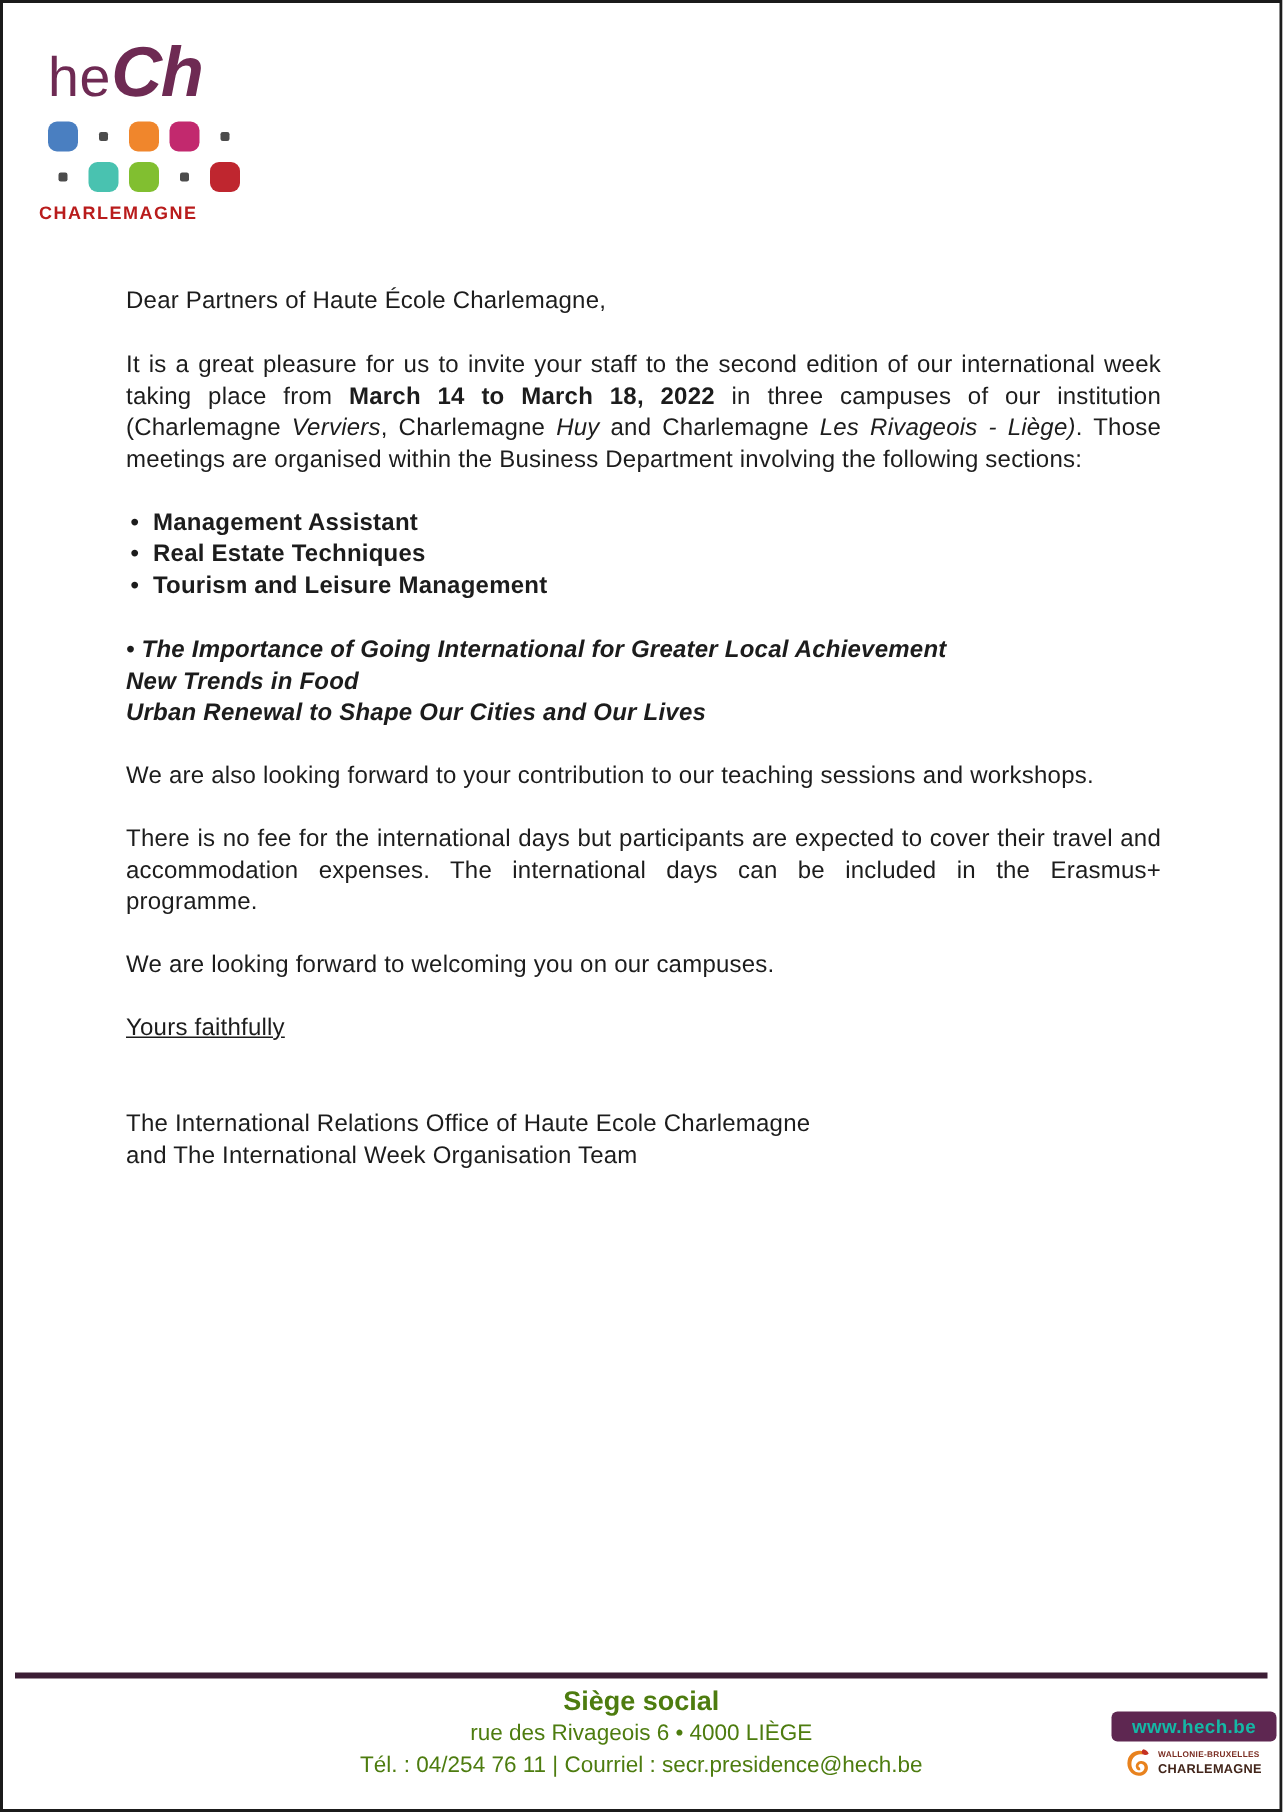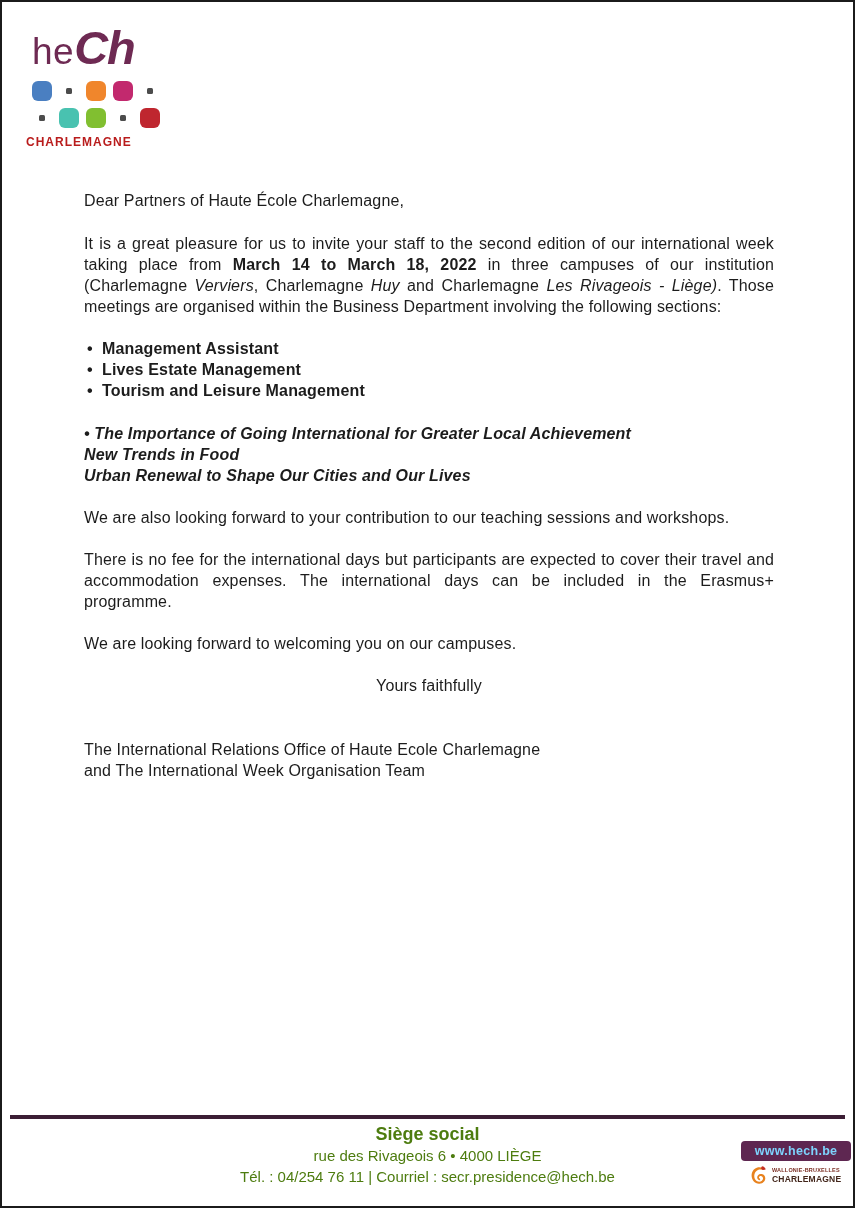--- a/index.html
+++ b/index.html
@@ -31,33 +31,33 @@
   .para { margin:0 0 21px 0; text-align:justify; }
   .para:last-child { margin-bottom:0; }
   .salutation { margin:0 0 22px 0; }
   .b { font-weight:700; }
   .i { font-style:italic; }
   ul.sections { list-style:none; margin:0 0 22px 0; padding:0; }
   ul.sections li { font-weight:700; padding-left:18px; position:relative; }
   ul.sections li::before { content:"\2022"; position:absolute; left:3px; font-weight:700; }
   .themes { margin:0 0 21px 0; font-weight:700; font-style:italic; }
   .themes div { min-height:21px; }
-  .closing { margin:0 0 43px 0; text-align:center; }
+  .closing { margin:0 0 43px 0; text-align:left;text-decoration:underline; }
   .signature { margin:0; text-align:left; }
 
   
   .footer-rule { position:absolute; left:8px; right:8px; top:1113px; height:4px; background:#3c1e35; }
   .footer-text { position:absolute; left:0; right:0; top:1121px; text-align:center; color:#4d7c0f; }
   .footer-title { font-size:18px; font-weight:700; line-height:22px; }
   .footer-line { font-size:15px; line-height:21px; }
   .website-badge {
     position:absolute; left:739px; top:1139px; width:110px; height:20px;
     background:#5e2751; border-radius:4px;
     display:flex; align-items:center; justify-content:center;
-    color:#7dd3fc; font-size:12.5px; font-weight:700; letter-spacing:0.3px;
+    color:#14b8a6; font-size:12.5px; font-weight:700; letter-spacing:0.3px;
     cursor:pointer;
   }
   .wbe { position:absolute; left:748px; top:1163px; display:flex; align-items:center; gap:5px; }
   .wbe-icon { width:17px; height:21px; }
   .wbe-text { color:#42251a; line-height:1; }
   .wbe-l1 { font-size:5.5px; font-weight:700; letter-spacing:0.2px; color:#7a2d22; }
   .wbe-l2 { font-size:8.5px; font-weight:700; letter-spacing:0.2px; margin-top:1px; }
   .email { cursor:pointer; }
 </style>
 </head>
@@ -105,21 +105,21 @@
   </div>
 
   <div class="content">
 
     <p class="salutation">Dear Partners of Haute École Charlemagne,</p>
 
     <p class="para"><span>It is a great pleasure for us to invite your staff to the second edition of our international week taking place from </span><span class="b">March 14 to March 18, 2022</span><span> in three campuses of our institution (Charlemagne </span><span class="i">Verviers</span><span>, Charlemagne </span><span class="i">Huy</span><span> and Charlemagne </span><span class="i">Les Rivageois - Liège)</span><span>. Those meetings are organised within the Business Department involving the following sections:</span></p>
 
     <ul class="sections">
       <li>Management Assistant</li>
-      <li>Lives Estate Management</li>
+      <li>Real Estate Techniques</li>
       <li>Tourism and Leisure Management</li>
     </ul>
 
 
     <div class="themes">
       <div>• The Importance of Going International for Greater Local Achievement</div>
       <div>New Trends in Food</div>
       <div>Urban Renewal to Shape Our Cities and Our Lives</div>
     </div>
 

